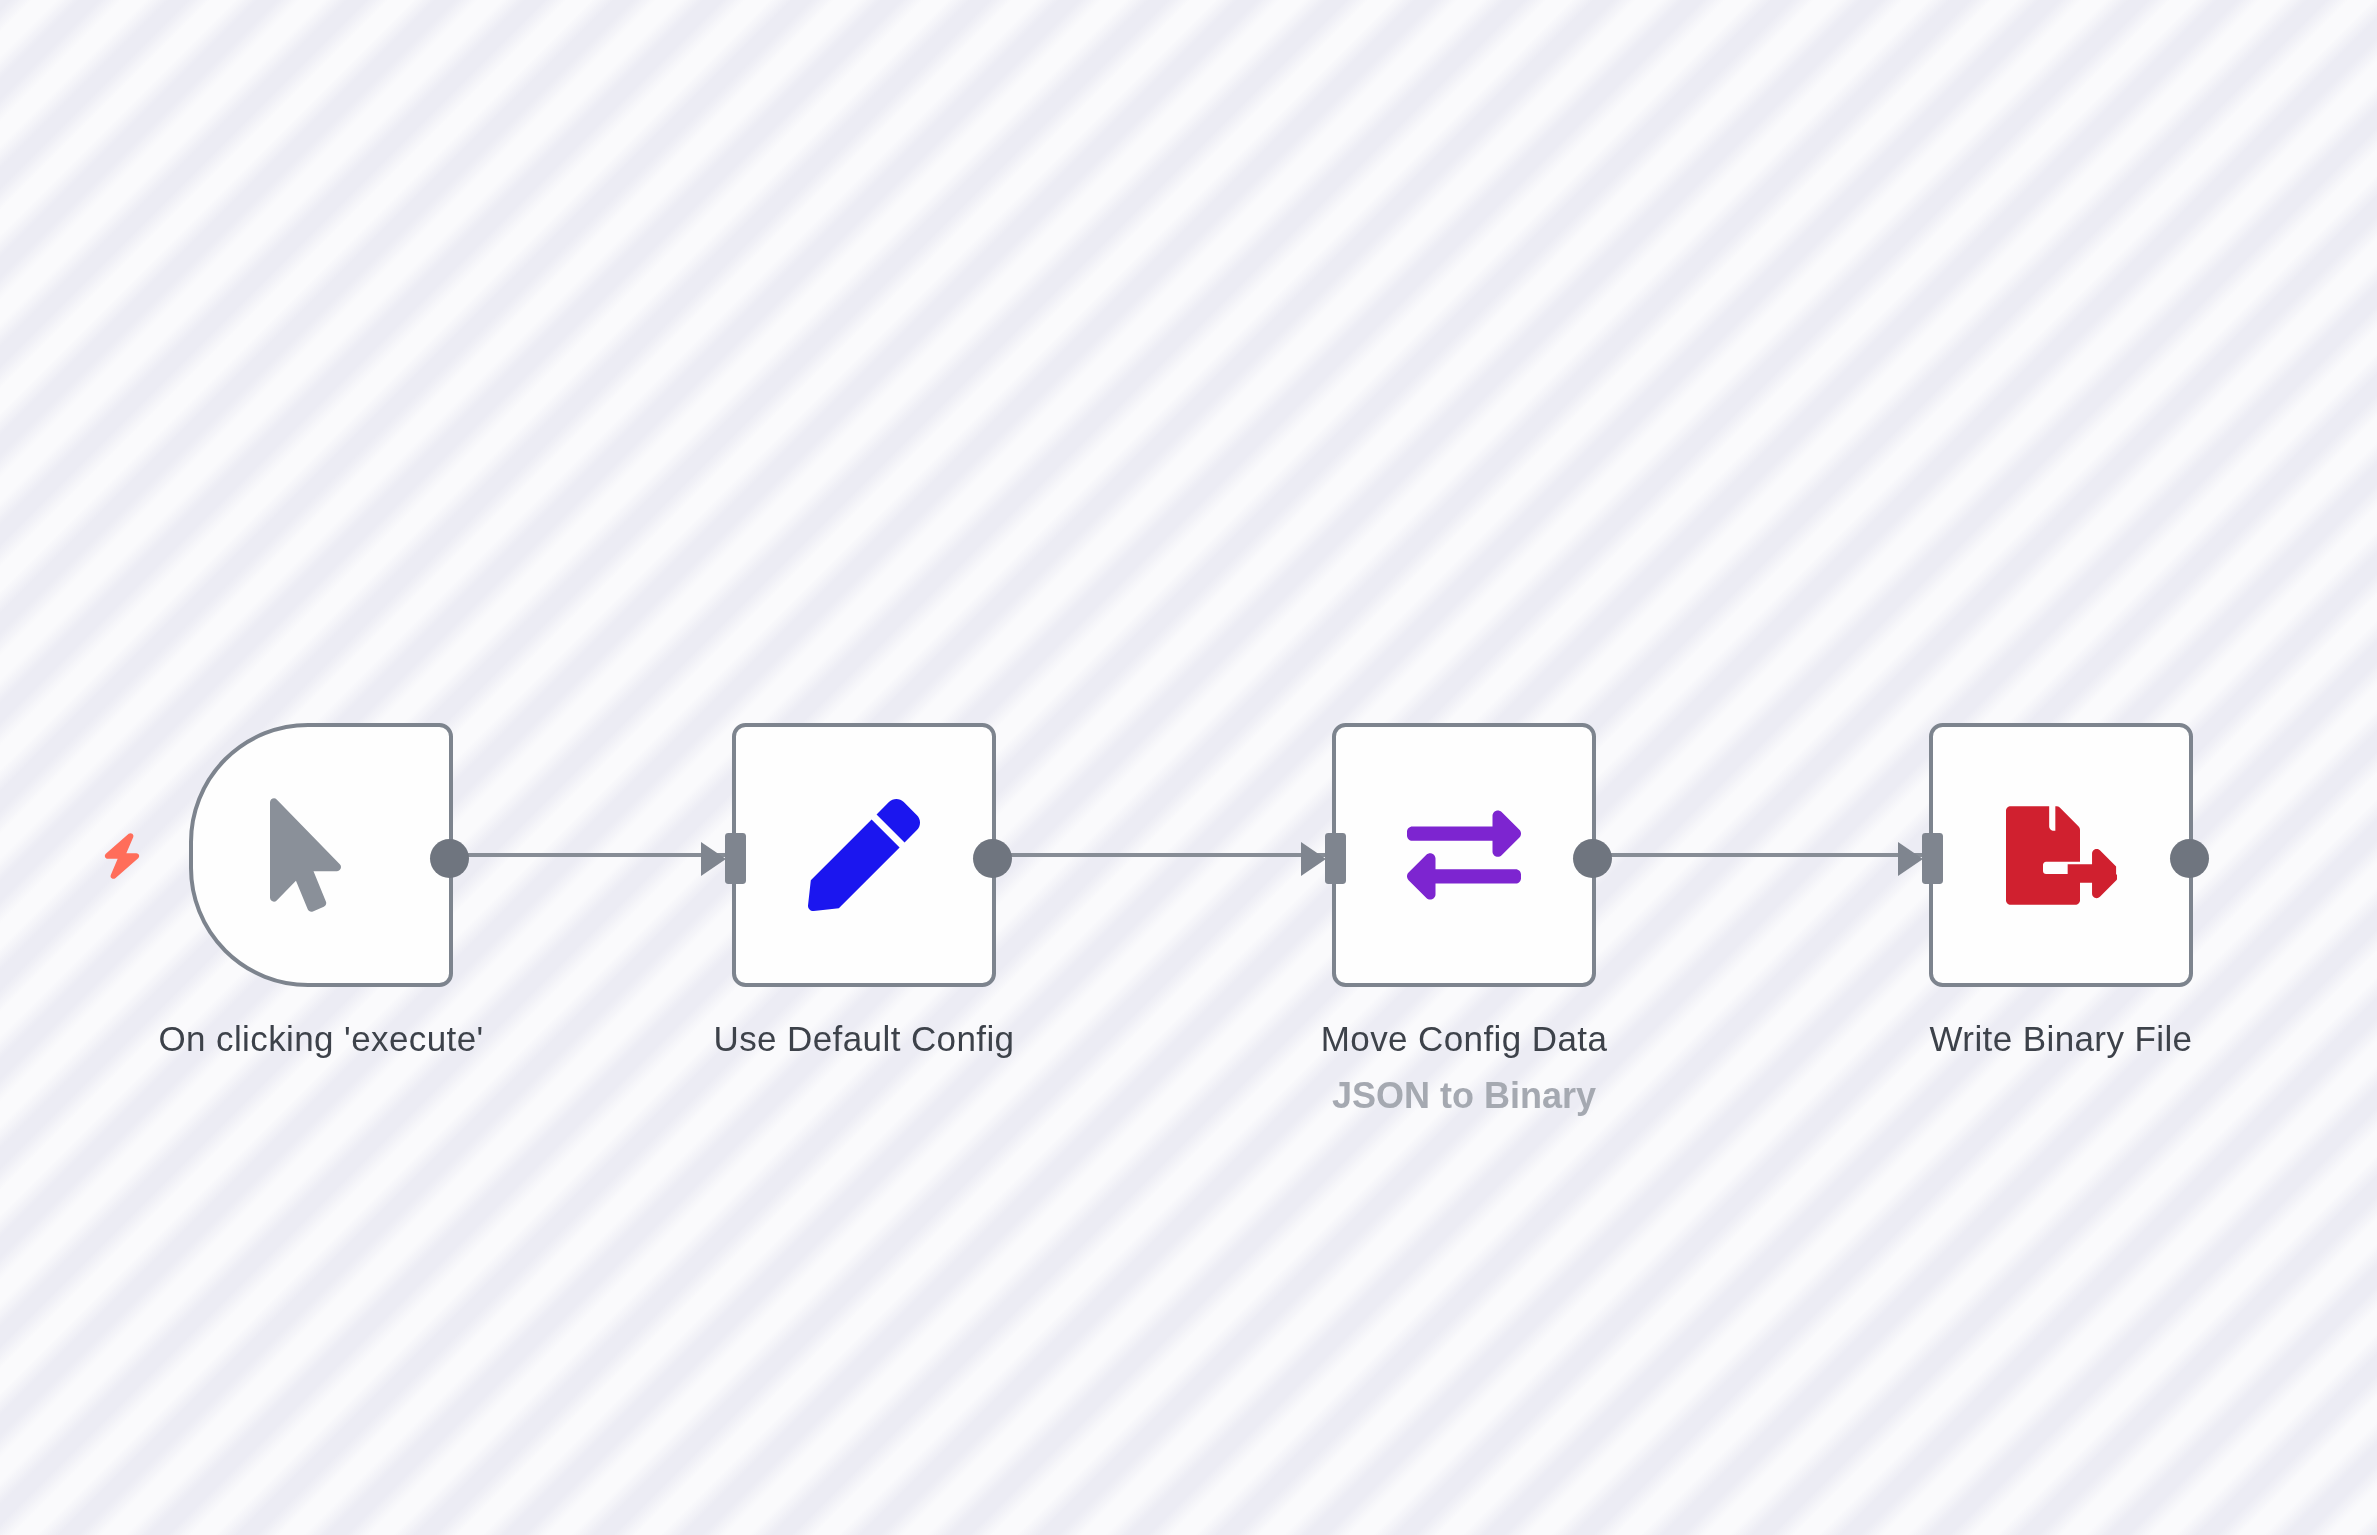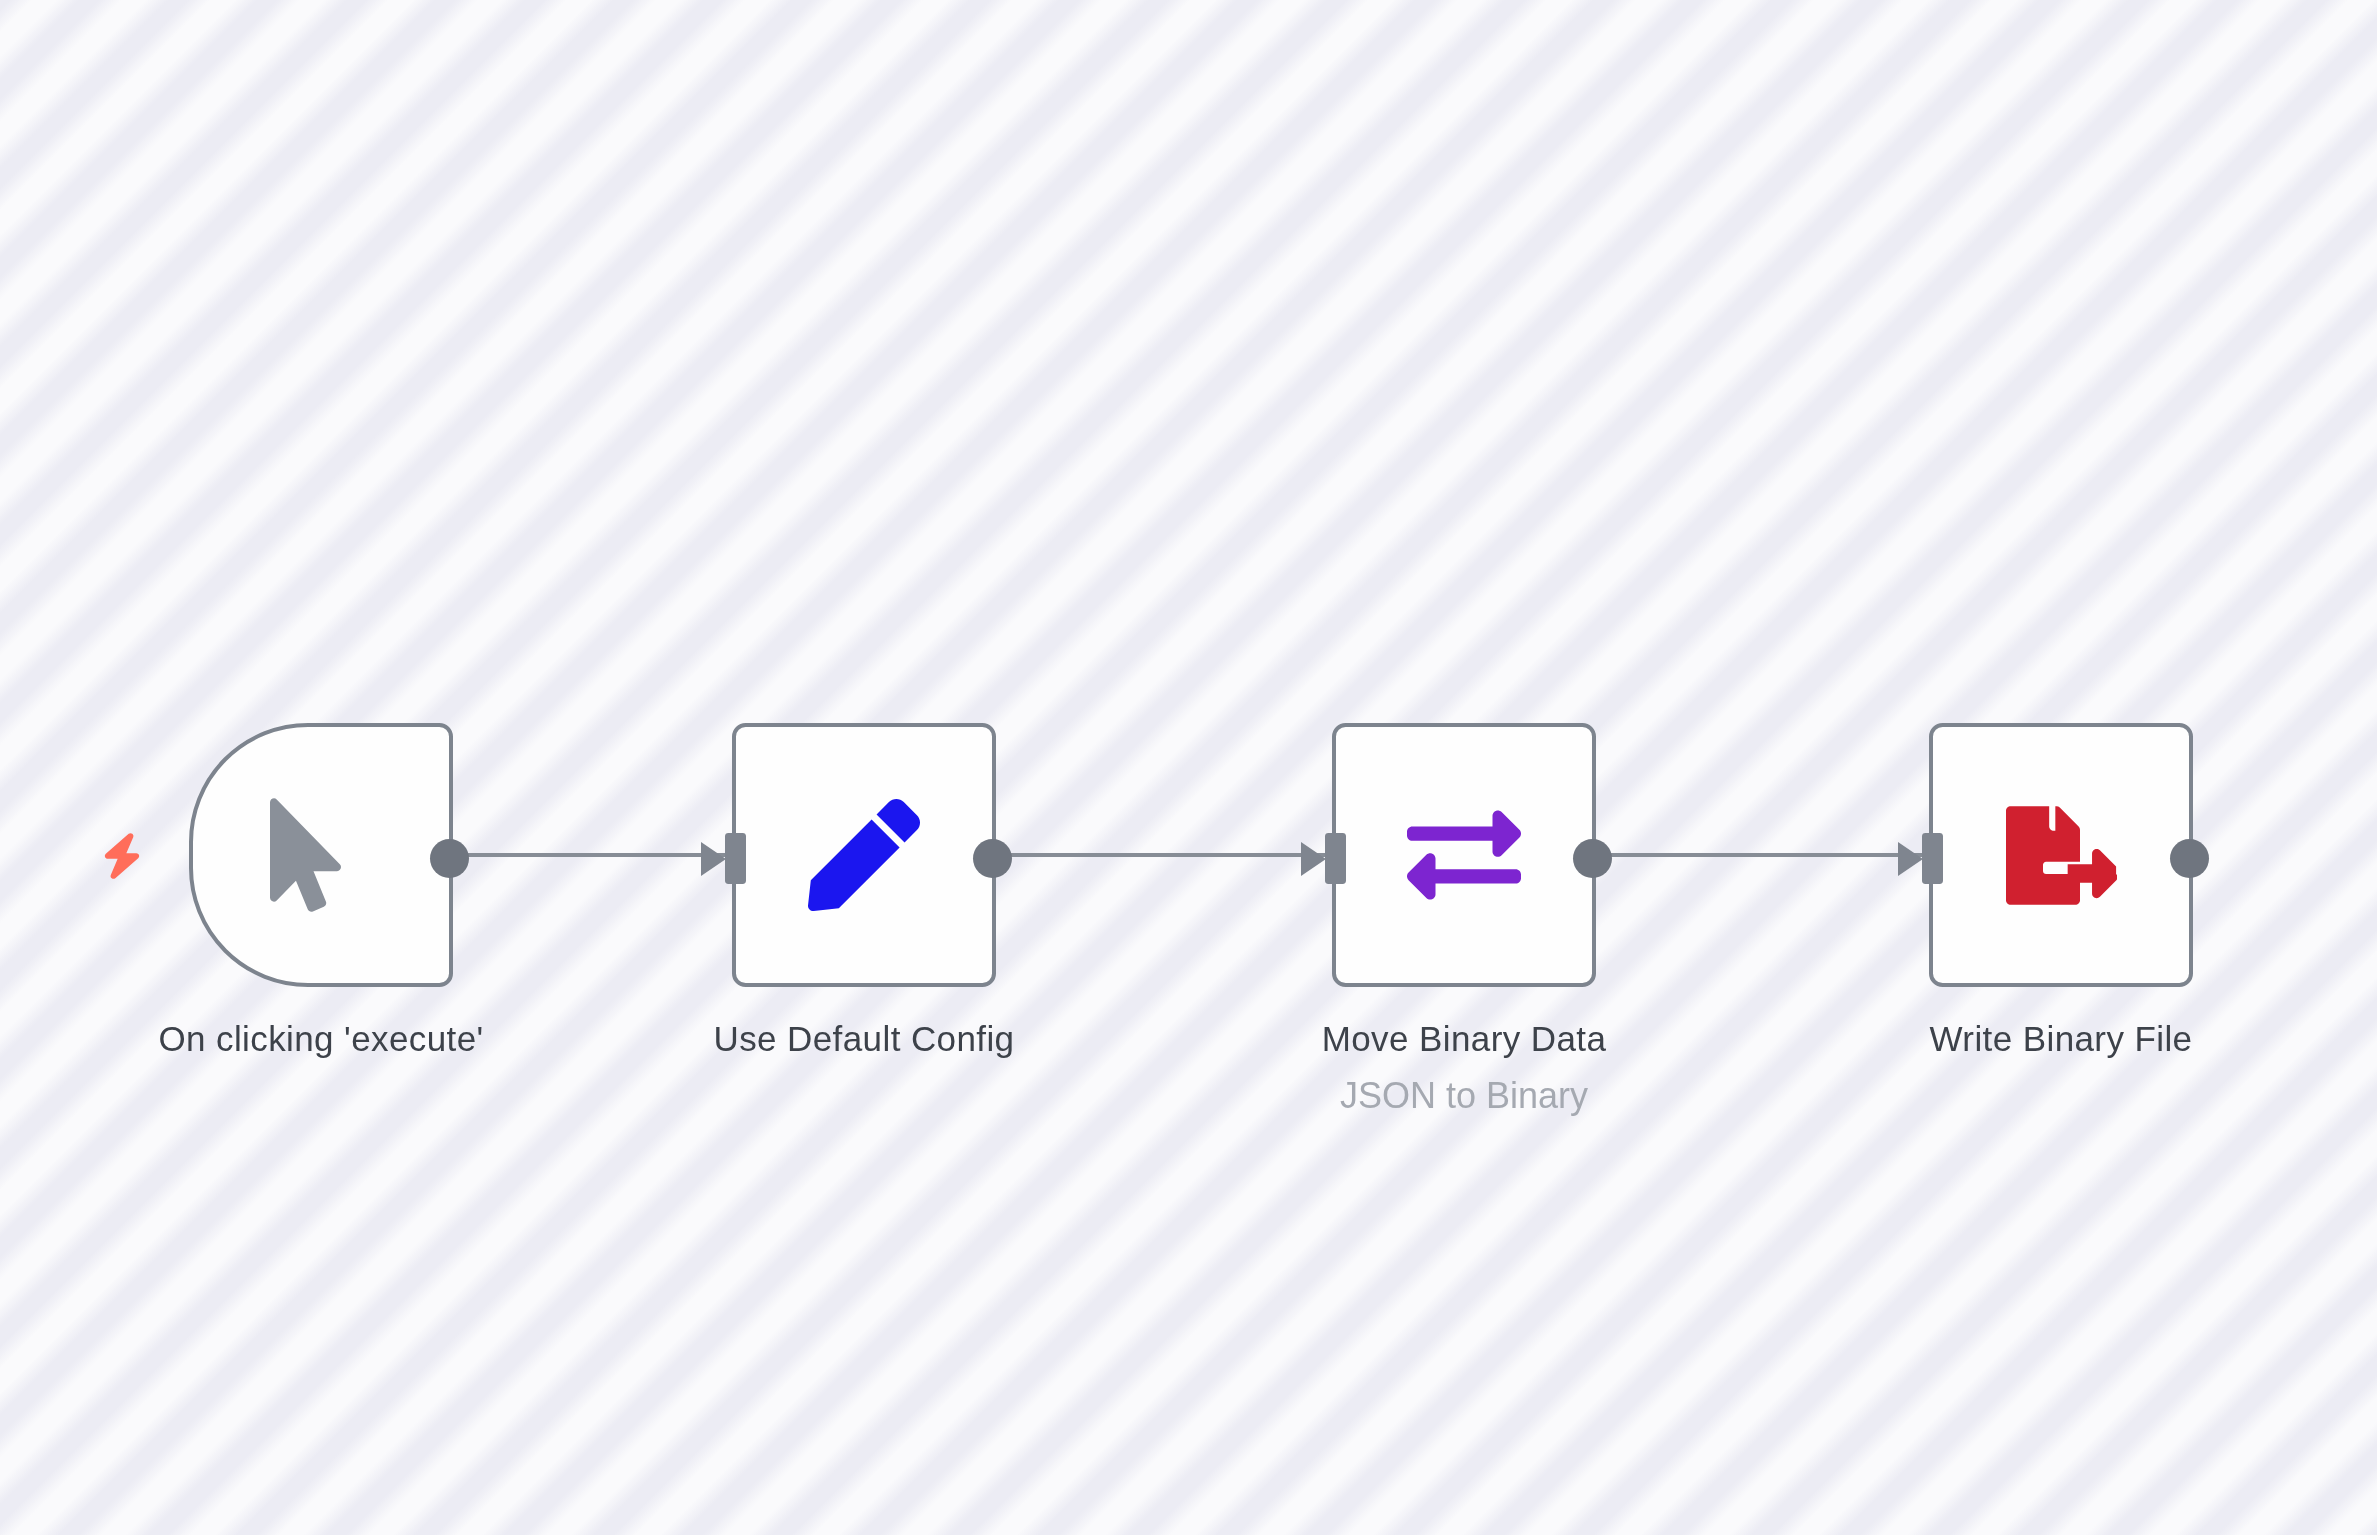--- a/index.html
+++ b/index.html
@@ -99,21 +99,21 @@
   .node-title {
     font-size: 35px;
     font-weight: 500;
     color: #3d424a;
     line-height: 53px;
     letter-spacing: 0.4px;
   }
   .node-subtitle {
     margin-top: 8.5px;
     font-size: 36px;
-    font-weight: 400;
+    font-weight: 700;
     color: #a5a9b1;
     line-height: 43px;
   }
 
   
   .trigger-badge {
     position: absolute;
     left: 102px;
     top: 824px;
     width: 40px;
@@ -168,21 +168,21 @@
       <span class="icon-wrap">
         <svg width="114" height="114" viewBox="0 0 512 512" aria-hidden="true">
           <path d="M0 168v-16c0-13.255 10.745-24 24-24h360V80c0-21.367 25.899-32.042 40.971-16.971l80 80c9.372 9.373 9.372 24.569 0 33.941l-80 80C409.899 272.042 384 261.367 384 240v-48H24c-13.255 0-24-10.745-24-24zm488 152H128v-48c0-21.314-25.862-32.08-40.971-16.971l-80 80c-9.372 9.373-9.372 24.569 0 33.941l80 80C102.057 463.982 128 453.437 128 432v-48h360c13.255 0 24-10.745 24-24v-16c0-13.255-10.745-24-24-24z" fill="#7d25d0"></path>
         </svg>
       </span>
       <div class="input-arrow"></div>
       <div class="input-bar"></div>
       <div class="output-dot"></div>
     </div>
     <div class="node-label-block">
-      <div class="node-title">Move Binary Data</div>
+      <div class="node-title">Move Config Data</div>
       <div class="node-subtitle">JSON to Binary</div>
     </div>
   </div>
 
   <div class="node-group g4">
     <div class="node">
       <span class="icon-wrap">
         <svg width="111" height="99" viewBox="0 0 576 512" aria-hidden="true">
           <path d="M384 121.941V128H256V0h6.059a24 24 0 0 1 16.97 7.029l97.941 97.941a24.002 24.002 0 0 1 7.03 16.971zM192 336v-32c0-8.837 7.163-16 16-16h176V128H248c-13.2 0-24-10.8-24-24V0H24C10.745 0 0 10.745 0 24v464c0 13.255 10.745 24 24 24h336c13.255 0 24-10.745 24-24V352H208c-8.837 0-16-7.163-16-16zm379.331-22.627l-83.997-84.331c-15.031-15.09-40.834-4.447-40.834 16.97v55.661H320v96h126.5v55.666c0 21.4 25.79 32.071 40.834 16.971l83.997-84.332c9.558-9.595 9.558-25.011 0-34.605z" fill="#d0202f"></path>
         </svg>

